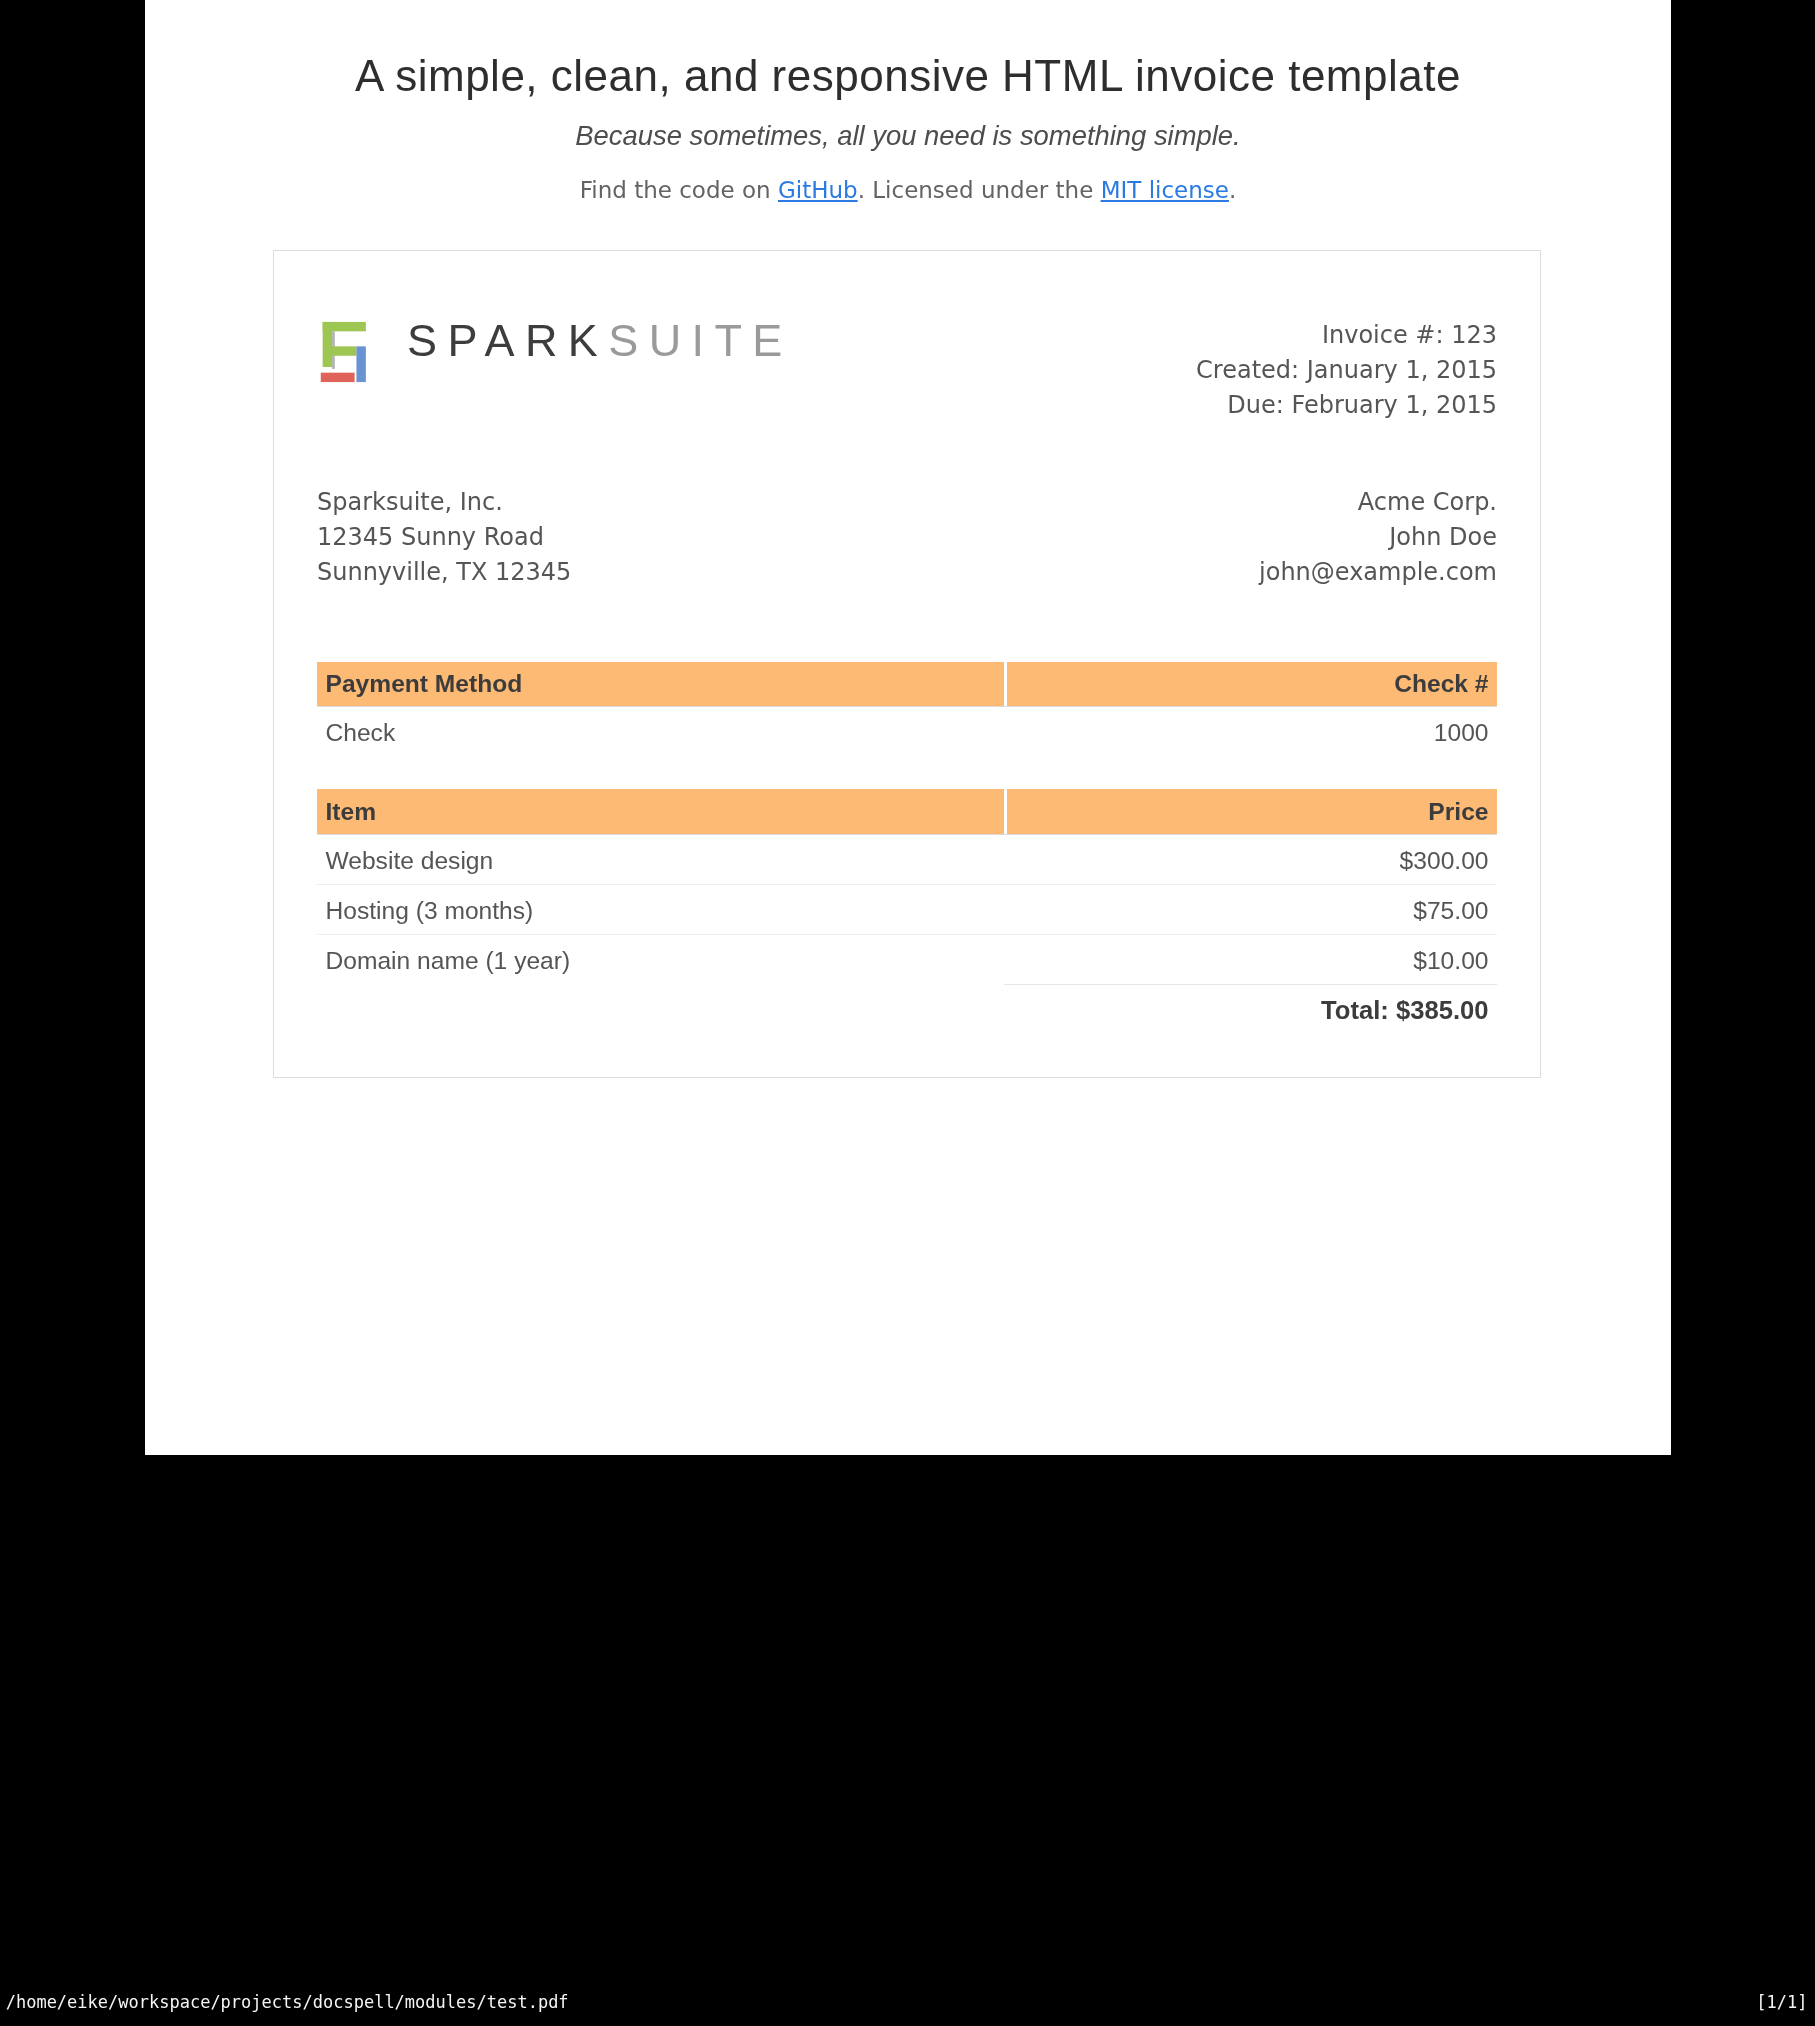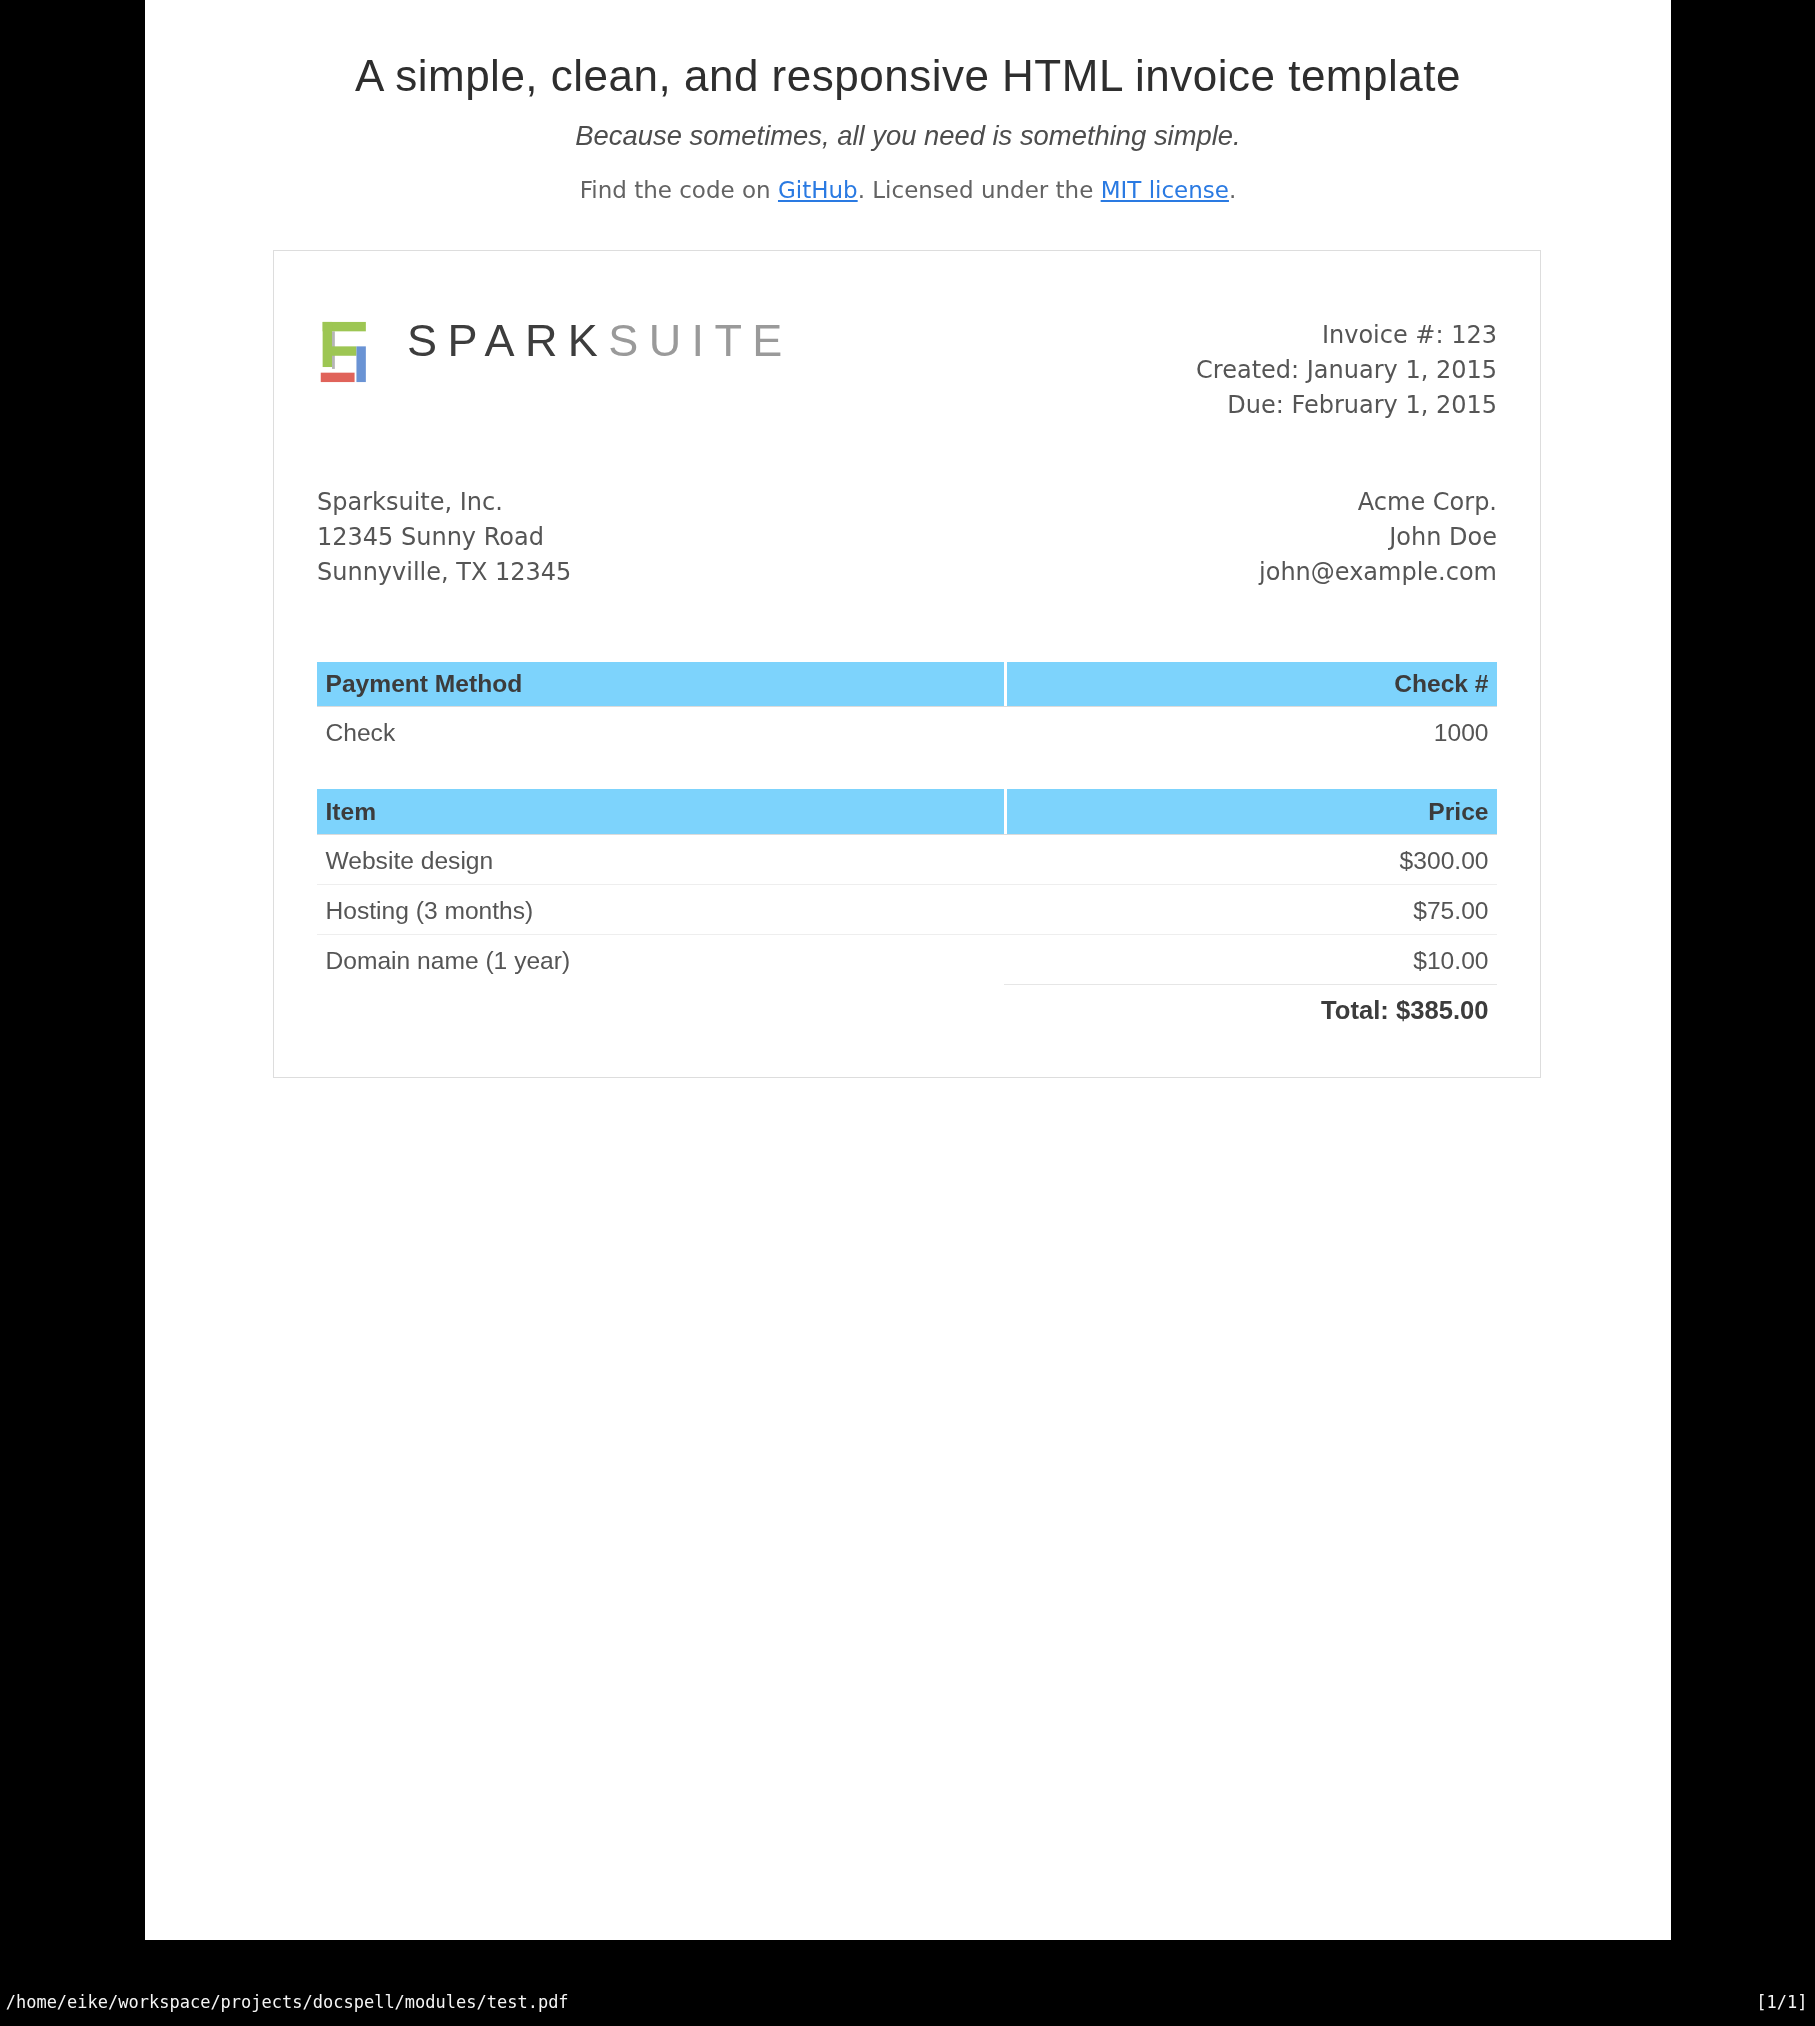--- a/index.html
+++ b/index.html
@@ -7,21 +7,21 @@
   body {
     background: #000;
     position: relative;
     overflow: hidden;
     font-family: "DejaVu Sans", sans-serif;
     color: #555;
   }
   .page {
     position: absolute;
     left: 145px; top: 0;
-    width: 1526px; height: 1940px;
+    width: 1526px; height: 1455px;
     background: #ffffff;
   }
   
   .doc-title {
     padding-top: 51px;
     text-align: center;
     font-family: "Liberation Sans", sans-serif;
     font-weight: 200;
     font-size: 44px;
     letter-spacing: 0.5px;
@@ -90,21 +90,21 @@
   .tbl-header {
     display: flex;
     gap: 2.8px;
     border-bottom: 0.9px solid #dbdbdb;
     font-weight: bold;
     color: #3c3c3c;
     font-size: 24.6px;
     line-height: 25.6px;
   }
   .tbl-header .c1, .tbl-header .c2 {
-    background: #7dd3fc;
+    background: #fdba74;
     padding: 9.5px 8.5px;
   }
   .tbl-header .c1 { flex: 0 0 58.2%; }
   .tbl-header .c2 { flex: 1 1 auto; text-align: right; }
   .tbl-row {
     display: flex;
     font-size: 24.6px;
     line-height: 25.6px;
   }
   .tbl-row .c1 { flex: 0 0 58.2%; padding: 13.2px 8.5px 10.4px; }

